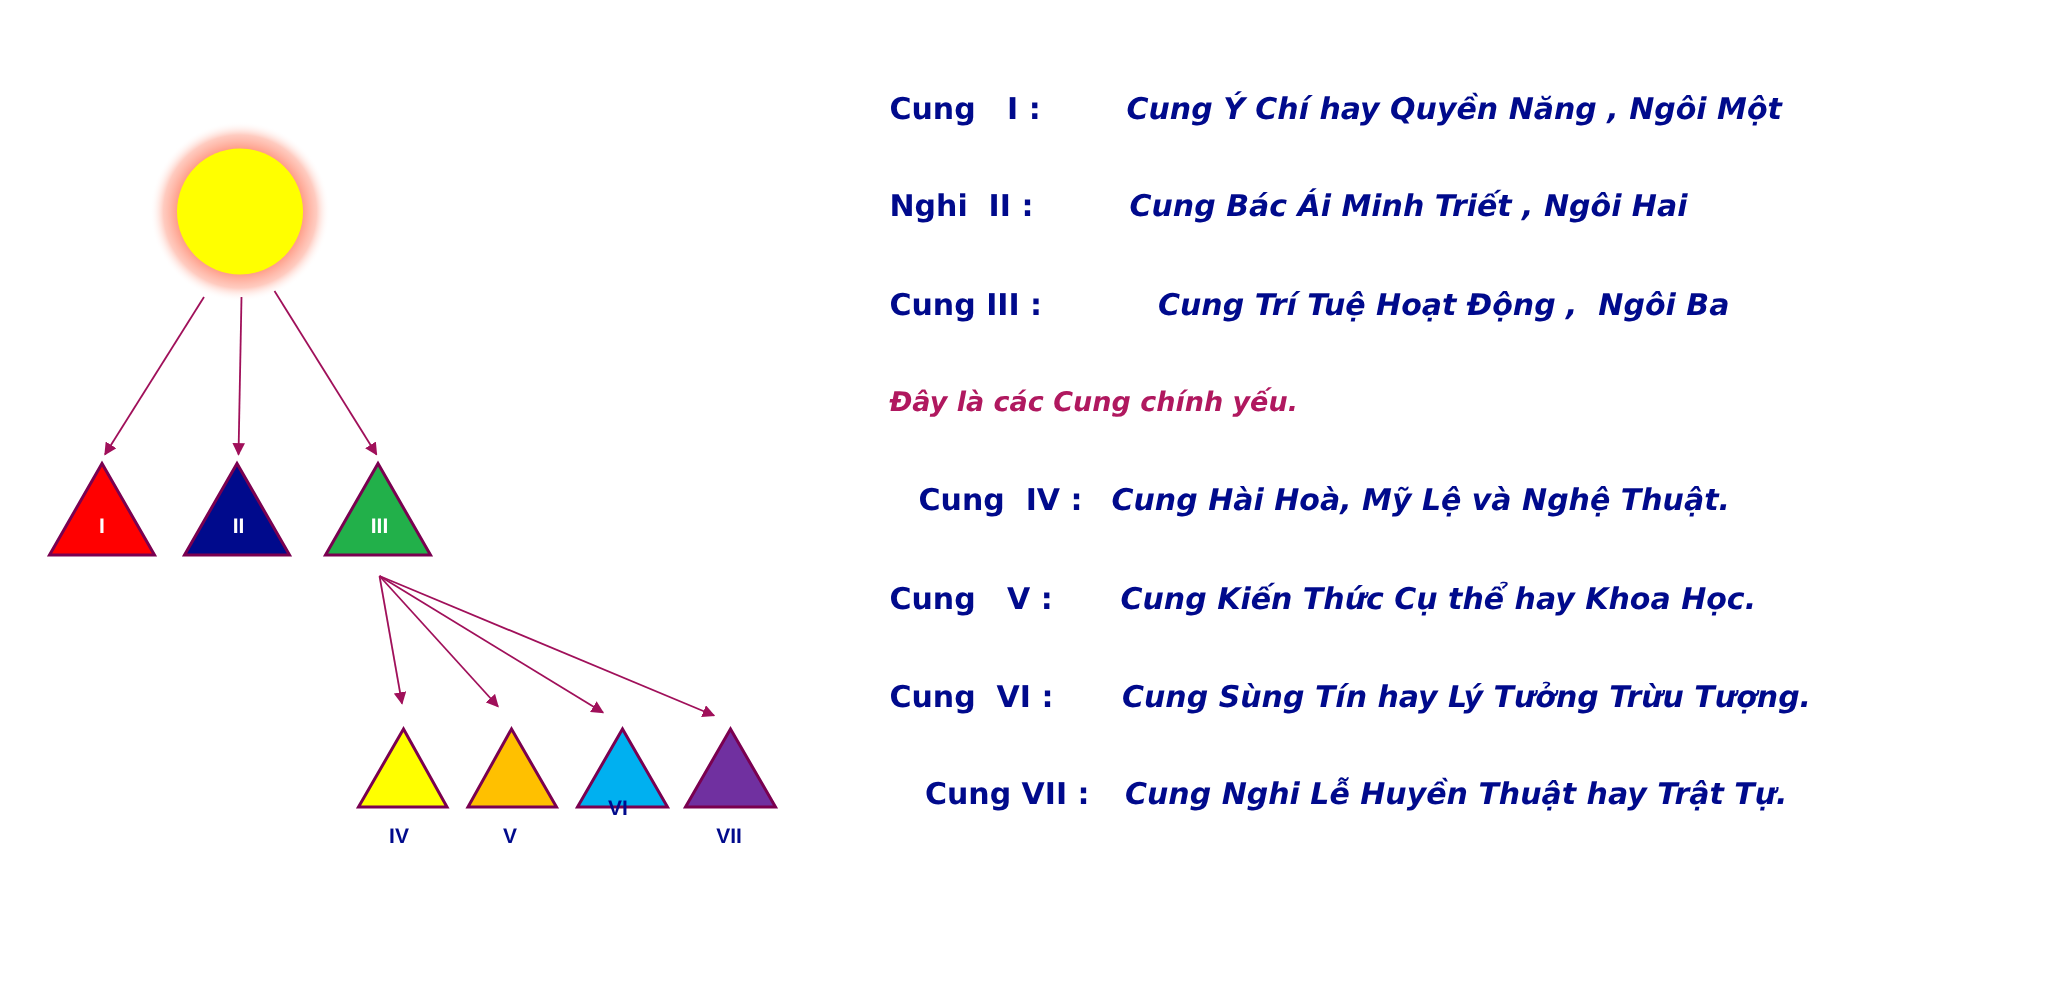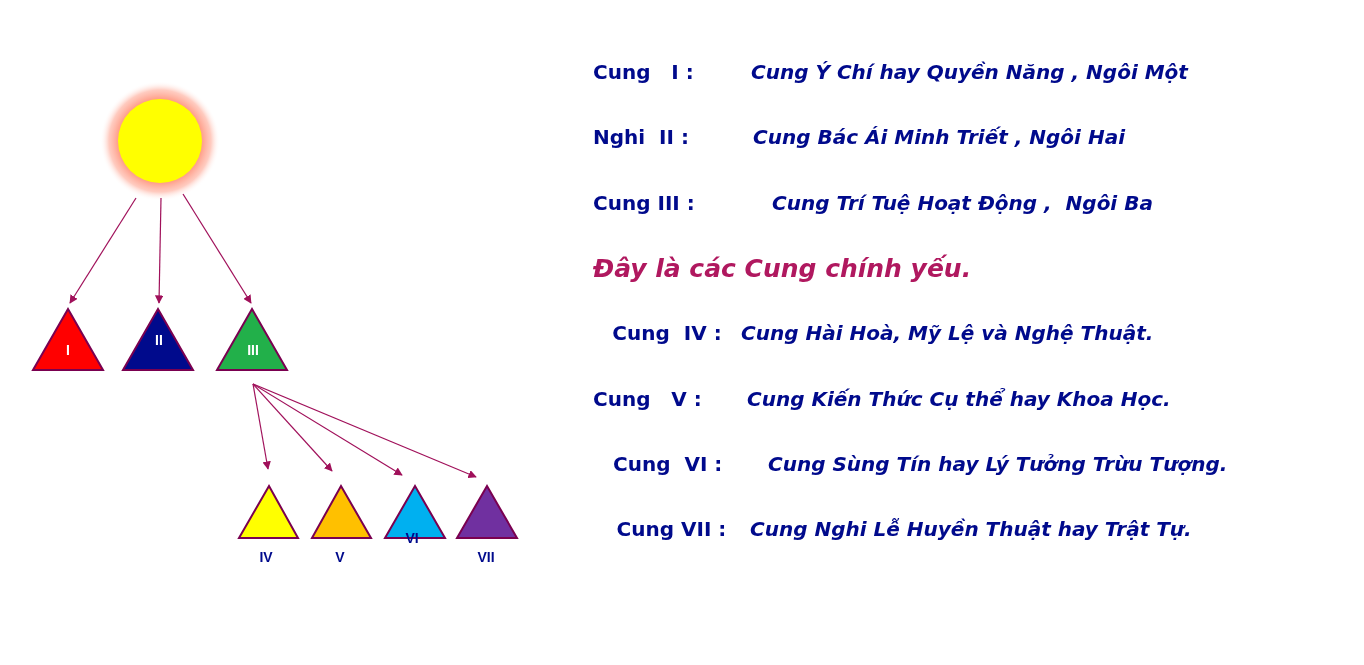--- a/index.html
+++ b/index.html
@@ -51,21 +51,21 @@
       display: inline-block;
     }
     .ray-line .ray-desc {
       font-style: italic;
       display: inline-block;
     }
     .ray-note {
       position: absolute;
       left: 0;
       white-space: nowrap;
-      font-size: 25px;
+      font-size: 18px;
       font-weight: bold;
       font-style: italic;
       color: #b0185f;
       line-height: 34px;
     }
   </style>
 </head>
 <body>
 
 <svg id="diagram" viewBox="0 0 560 665" xmlns="http://www.w3.org/2000/svg">
@@ -116,21 +116,21 @@
   </g>
   <g>
     <polygon points="415,486 445,538 385,538" fill="#00b0f0" stroke="#7a0050" stroke-width="2"></polygon>
   </g>
   <g>
     <polygon points="487,486 517,538 457,538" fill="#7030a0" stroke="#7a0050" stroke-width="2"></polygon>
   </g>
 </svg>
 
 <div class="tri-label inner" style="left:48px;top:342px;">I</div>
-<div class="tri-label inner" style="left:139px;top:332px;">II</div>
+<div class="tri-label inner" style="left:139px;top:342px;">II</div>
 <div class="tri-label inner" style="left:233px;top:342px;">III</div>
 
 <div class="tri-label outer" style="left:246px;top:549px;">IV</div>
 <div class="tri-label outer" style="left:320px;top:549px;">V</div>
 <div class="tri-label outer" style="left:392px;top:530px;text-align:center;">VI</div>
 <div class="tri-label outer" style="left:466px;top:549px;">VII</div>
 
 <div class="ray-list">
   <div class="ray-line" style="top:55px;">
     <span class="ray-prefix" style="width:158px;white-space:pre;">Cung   I :</span><span class="ray-desc">Cung Ý Chí hay Quyền Năng , Ngôi Một</span>
@@ -141,19 +141,19 @@
   <div class="ray-line" style="top:186px;">
     <span class="ray-prefix" style="width:161px;white-space:pre;">Cung III :</span><span class="ray-desc" style="white-space:pre;margin-left:18px;">Cung Trí Tuệ Hoạt Động ,  Ngôi Ba</span>
   </div>
   <div class="ray-note" style="top:252px;">Đây là các Cung chính yếu.</div>
   <div class="ray-line" style="top:316px;">
     <span class="ray-prefix" style="width:148px;white-space:pre;text-align:center;">Cung  IV :</span><span class="ray-desc">Cung Hài Hoà, Mỹ Lệ và Nghệ Thuật.</span>
   </div>
   <div class="ray-line" style="top:382px;">
     <span class="ray-prefix" style="width:154px;white-space:pre;">Cung   V :</span><span class="ray-desc">Cung Kiến Thức Cụ thể hay Khoa Học.</span>
   </div>
-  <div class="ray-line" style="top:447px;margin-left:20px;">
+  <div class="ray-line" style="top:447px;">
     <span class="ray-prefix" style="width:155px;white-space:pre;">Cung  VI :</span><span class="ray-desc">Cung Sùng Tín hay Lý Tưởng Trừu Tượng.</span>
   </div>
   <div class="ray-line" style="top:512px;text-align:center;">
     <span class="ray-prefix" style="width:157px;white-space:pre;">Cung VII :</span><span class="ray-desc">Cung Nghi Lễ Huyền Thuật hay Trật Tự.</span>
   </div>
 </div>
 
 </body></html>

